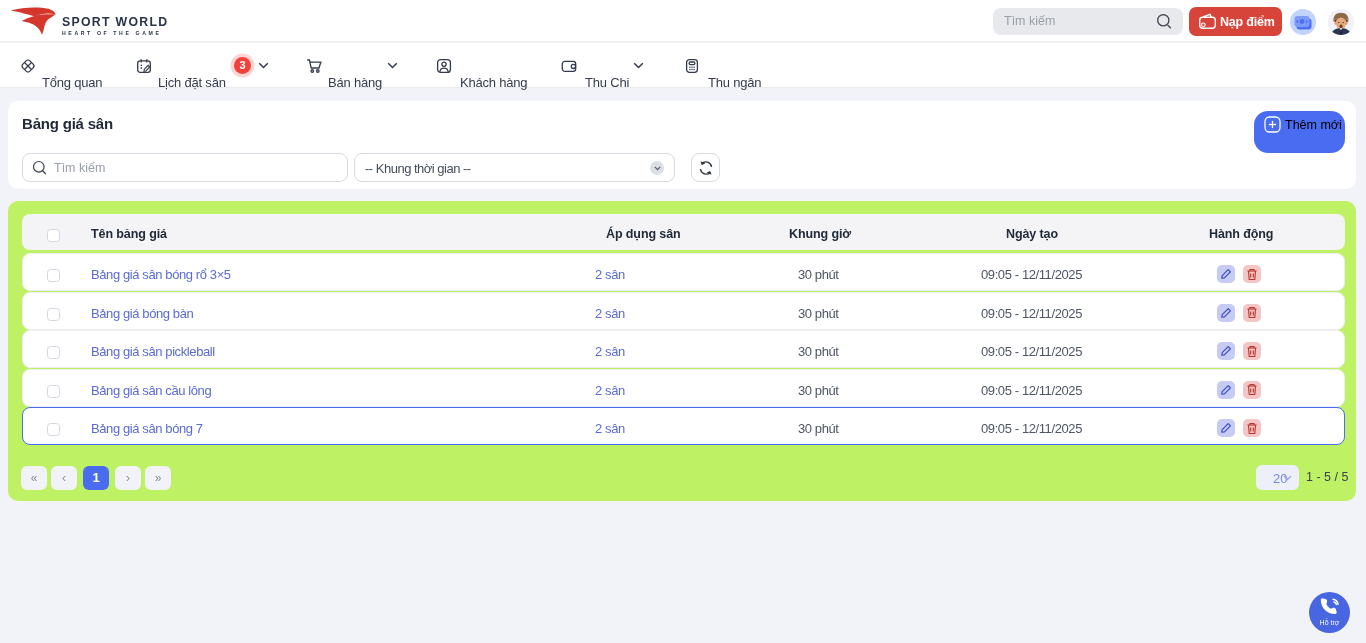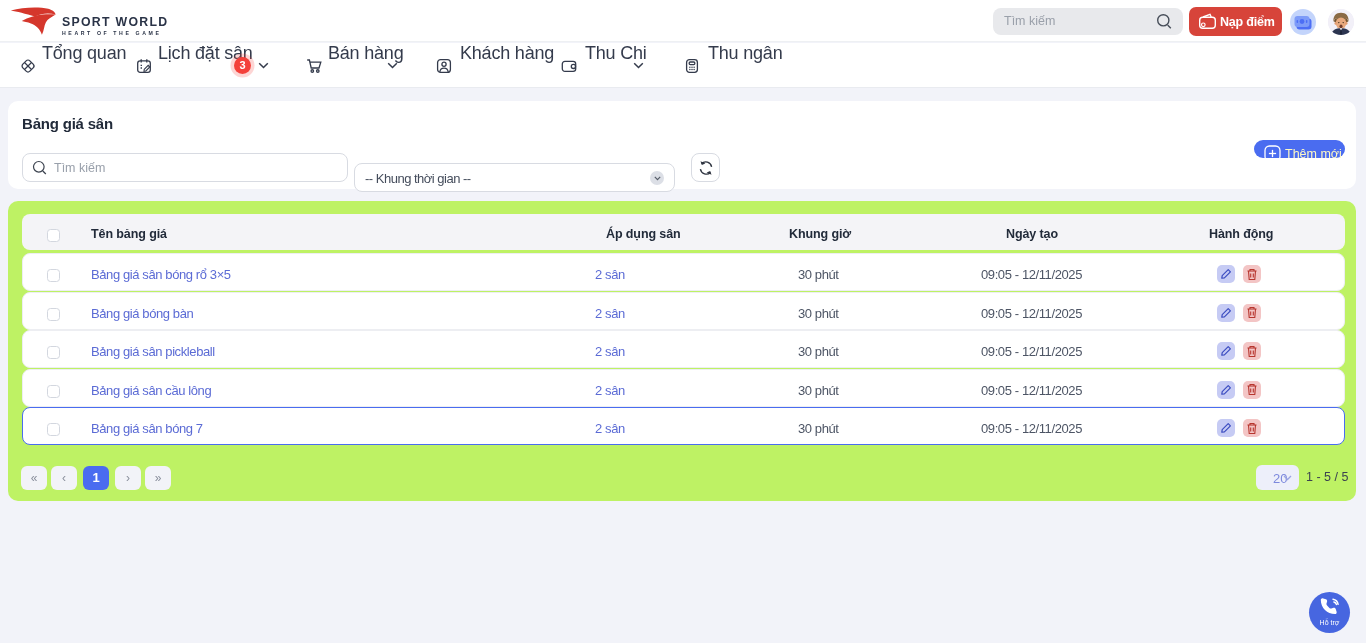--- a/index.html
+++ b/index.html
@@ -13,34 +13,34 @@
   #topsearch { position:absolute; left:993px; top:8px; width:190px; height:27px; background:#e8e9ec; border-radius:8px; }
   #topsearch .ph { position:absolute; left:11px; top:6px; font-size:12.5px; color:#9aa0aa; }
   #redbtn { position:absolute; left:1189px; top:7px; width:93px; height:29px; background:#d7443a; border-radius:7px; color:#fff; white-space:nowrap; }
   #redbtn span { position:absolute; left:31px; top:8px; font-size:12.5px; font-weight:700; letter-spacing:-0.2px; }
   #bluecirc { position:absolute; left:1290px; top:9px; width:26px; height:26px; border-radius:50%; background:#c3d4fb; }
   #avatar { position:absolute; left:1328px; top:9px; width:26px; height:26px; border-radius:50%; overflow:hidden; background:#efedf7; }
 
   
   #nav { position:absolute; left:0; top:43px; width:1366px; height:45px; background:#fff; border-bottom:1px solid #e9ebf0; }
   .nico { position:absolute; top:15px; }
-  .ntxt { position:absolute; top:0; font-size:18px; letter-spacing:-0.2px; font-weight:500; color:#343b4c; }
+  .ntxt { position:absolute; top:32px; font-size:13px; letter-spacing:-0.2px; font-weight:500; color:#343b4c; }
   .badge { position:absolute; left:234px; top:14px; width:17px; height:17px; border-radius:50%; background:#f4403a; color:#fff; font-size:11px; font-weight:700; text-align:center; line-height:17px; box-shadow:0 0 0 3.5px rgba(244,64,58,.22); }
   .chevn { position:absolute; top:19px; }
   #shopbtn { position:absolute; left:1171px; top:8px; width:184px; height:29px; background:#4a6cf0; border-radius:7px; color:#fff; font-size:12px; letter-spacing:-0.35px; line-height:29px; padding-left:10px; }
 
   
   #card1 { position:absolute; left:8px; top:101px; width:1348px; height:88px; background:#fff; border-radius:10px; }
   #card1 h1 { position:absolute; left:14px; top:14px; font-size:15px; font-weight:700; letter-spacing:-0.2px; color:#222b3a; }
-  #addbtn { position:absolute; left:1246px; top:10px; width:91px; height:18px; background:#4a6cf0; border-radius:14px; color:#fef9c3;margin-top:29px; }
+  #addbtn { position:absolute; left:1246px; top:10px; width:91px; height:42px; background:#4a6cf0; border-radius:14px; color:#000000; }
   #addbtn span { position:absolute; left:31px; top:7px; font-size:12.5px; }
   .input { position:absolute; top:52px; height:29px; border:1px solid #d8dbe2; border-radius:8px; background:#fff; }
   #searchbox { left:14px; width:326px; }
   #searchbox .ph { position:absolute; left:31px; top:7px; font-size:12.5px; color:#99a0ab; }
-  #selectbox { left:346px; width:321px;margin-top:10px; }
+  #selectbox { left:346px; width:321px; }
   #selectbox .txt { position:absolute; left:10px; top:7px; font-size:13px; letter-spacing:-0.5px; color:#454d5c; }
   #selcircle { position:absolute; right:10px; top:7px; width:14px; height:14px; border-radius:50%; background:#dcdfe6; }
   #refreshbtn { left:683px; width:29px; }
 
   
   #card2 { position:absolute; left:8px; top:201px; width:1348px; height:300px; background:#bef264; border-radius:10px; }
   #thead { position:absolute; left:14px; top:13px; width:1323px; height:36px; background:#f4f4f7; border-radius:8px; }
   .hcell { position:absolute; top:13px; font-size:12.5px; font-weight:700; letter-spacing:-0.1px; color:#222b3a; }
   .row { position:absolute; left:14px; width:1323px; height:38px; border:1px solid #edeef2; border-radius:8px; background:#fff; }
   .row.sel { border:1.5px solid #4a6cf0; }

